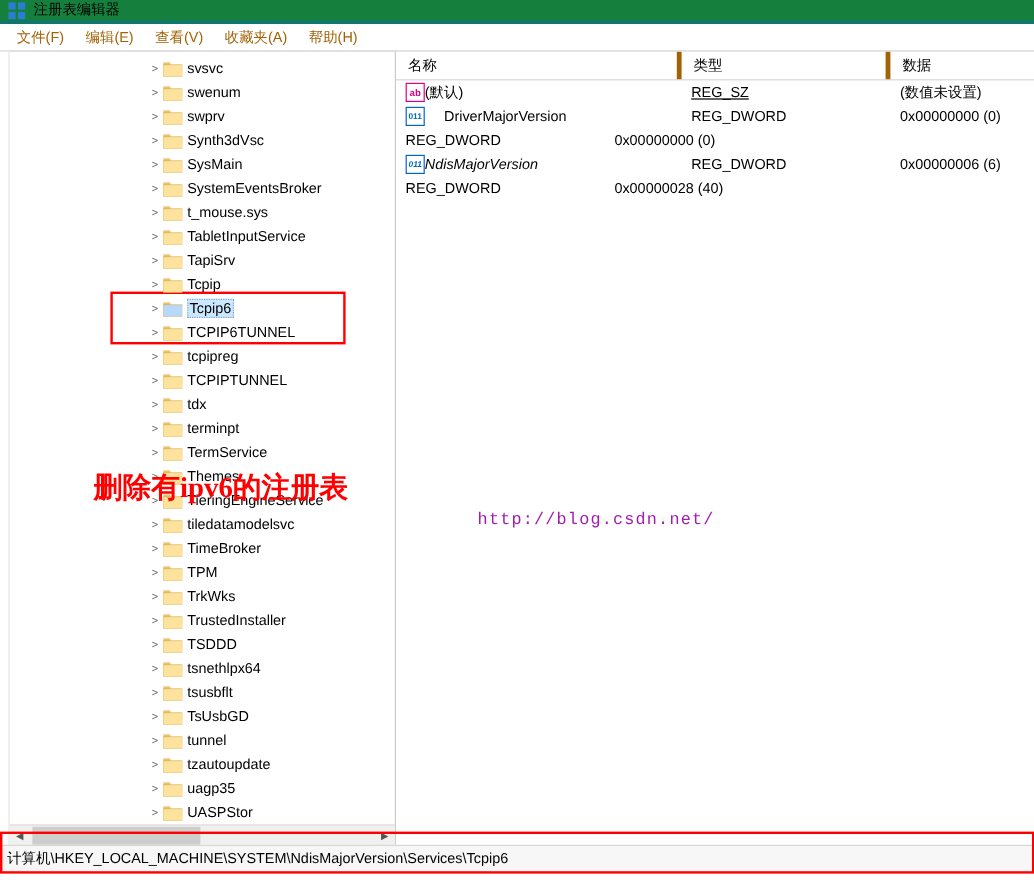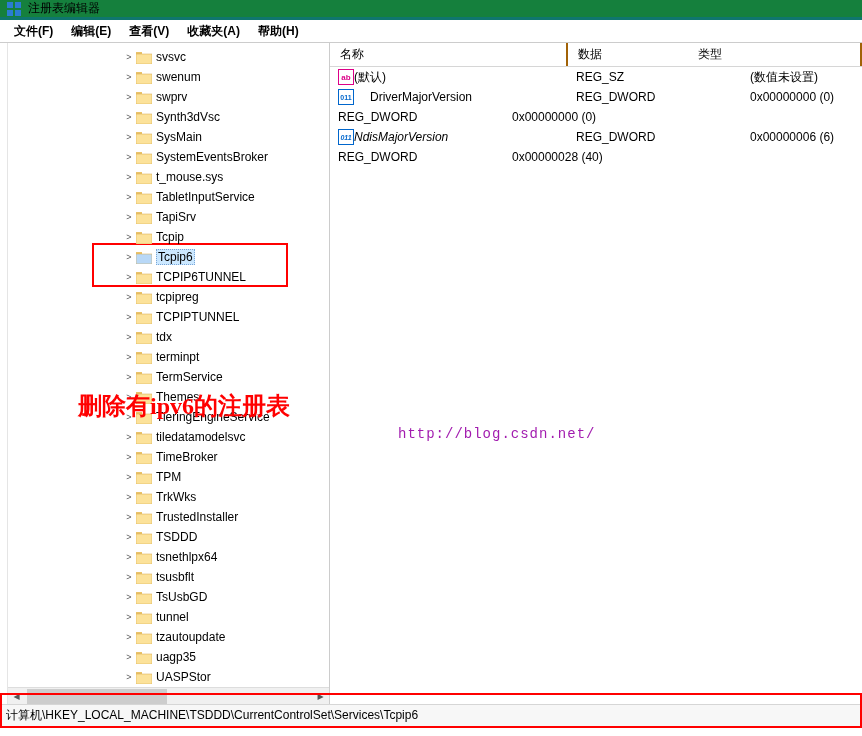--- a/index.html
+++ b/index.html
@@ -2,36 +2,36 @@
 <html><head>
   <meta charset="utf-8">
   <style>
     * { margin: 0; padding: 0; box-sizing: border-box; font-family: "Microsoft YaHei", "Segoe UI", sans-serif; font-size: 12px; }
     body { background: #fff; width: 862px; height: 736px; overflow: hidden; position: relative; }
     .titlebar { height: 20px; display: flex; align-items: center; padding-left: 6px; background: #15803d; border-bottom: 3px solid #0f766e; }
     .title-icon { width: 16px; height: 16px; margin-right: 6px; display: inline-block; }
     .title-icon svg { width: 16px; height: 16px; }
     .title-text { color: #000; }
     .menubar { height: 22px; display: flex; align-items: center; padding-left: 10px; gap: 10px; background: #fff; }
-    .menu-item { color: #000000; cursor: default; padding: 2px 4px; font-weight: bold; }
+    .menu-item { color: #a16207; cursor: default; padding: 2px 4px; }
     .content { display: flex; height: calc(100% - 30px - 22px - 22px); border-top: 1px solid #ccc; }
     .tree-panel { width: 330px; overflow-y: scroll; overflow-x: hidden; position: relative; border-right: 1px solid #ccc; }
     .tree-inner { padding-top: 4px; padding-left: 4px; position: relative; }
     .tree-row { height: 20px; display: flex; align-items: center; white-space: nowrap; position: relative; padding-left: 112px; }
     .tree-expand { width: 10px; height: 10px; display: inline-flex; align-items: center; justify-content: center; color: #555; font-size: 9px; margin-right: 2px; cursor: pointer; }
     .folder-icon { width: 16px; height: 14px; display: inline-block; margin-right: 4px; }
     .folder-icon svg { width: 16px; height: 14px; display: block; }
     .tree-label { color: #000; }
     .tree-row.selected { background: transparent; }
     .tree-row.selected .tree-label { background: #cce8ff; border: 1px dotted #7aa7d8; padding: 0 1px; }
     .folder-icon.selected svg rect.main { fill: #b8d8f7; }
     .highlight-box { position: absolute; border: 2px solid #f00; pointer-events: none; }
     .list-panel { flex: 1; display: flex; flex-direction: column; overflow: hidden; }
     .list-header { height: 24px; display: flex; align-items: center; border-bottom: 1px solid #d6d6d6; background: #fff; }
-    .list-header-cell { padding-left: 10px; color: #000; border-right: 2px solid #a16207; height: 100%; display: flex; align-items: center; }
+    .list-header-cell { padding-left: 10px; color: #000; border-right: 4px solid #a16207; height: 100%; display: flex; align-items: center; }
     .list-body { flex: 1; overflow: auto; }
     .list-row { height: 20px; display: flex; align-items: center; }
     .list-cell { padding-left: 8px; display: flex; align-items: center; }
     .value-icon { width: 16px; height: 16px; display: inline-flex; align-items: center; justify-content: center; margin-right: 0; }
     .value-icon.str { border: 1px solid #d08; color: #d08; font-size: 8px; font-weight: bold; background: #fff; }
     .value-icon.dword { border: 1px solid #0066cc; color: #0066cc; font-size: 7px; font-weight: bold; background: #fff; }
     .statusbar { height: 22px; border-top: 1px solid #d6d6d6; display: flex; align-items: center; padding-left: 6px; background: #f7f7f7; position: relative; }
     .status-text { color: #000; }
     .statusbar-box { position: absolute; left: 0; right: 0; top: -12px; bottom: -2px; border: 2px solid #f00; pointer-events: none; }
     .annotation { position: absolute; color: #f00; font-size: 24px; font-family: "SimSun", serif; pointer-events: none; z-index: 10; font-weight: bold; }
@@ -400,30 +400,30 @@
       <span class="hscroll-btn">◀</span>
       <span class="hscroll-thumb"></span>
       <span style="flex:1"></span>
       <span class="hscroll-btn">▶</span>
     </div>
   </div>
 
   <div class="list-panel">
     <div class="list-header">
       <div class="list-header-cell" style="width:238px">名称</div>
+      <div class="list-header-cell" style="width:174px">类型</div>
       <div class="list-header-cell" style="flex:1; border-right:none;">数据</div>
-      <div class="list-header-cell" style="width:174px">类型</div>
     </div>
     <div class="list-body" id="list-body">
         <div class="list-row">
           <div class="list-cell" style="width: 238px;">
             <span class="value-icon str">ab</span>
             <span>(默认)</span>
           </div>
-          <div class="list-cell" style="width: 174px;">REG_SZ</div>
+          <div class="list-cell" style="width: 174px; text-decoration: underline;">REG_SZ</div>
           <div class="list-cell" style="flex: 1 1 0%;">(数值未设置)</div>
         </div>
         <div class="list-row">
           <div class="list-cell" style="width: 238px; gap: 16px;">
             <span class="value-icon dword">011</span>
             <span>DriverMajorVersion</span>
           </div>
           <div class="list-cell" style="width: 174px;">REG_DWORD</div>
           <div class="list-cell" style="flex: 1 1 0%;">0x00000000 (0)</div>
         </div>
@@ -441,18 +441,18 @@
         </div>
         <div class="list-row">
           <div class="list-cell" style="width: 174px;">REG_DWORD</div>
           <div class="list-cell" style="flex: 1 1 0%;">0x00000028 (40)</div>
         </div>
       </div>
   </div>
 </div>
 
 <div class="statusbar">
-  <span class="status-text">计算机\HKEY_LOCAL_MACHINE\TSDDD\CurrentControlSet\Services\Tcpip6</span>
+  <span class="status-text">计算机\HKEY_LOCAL_MACHINE\SYSTEM\NdisMajorVersion\Services\Tcpip6</span>
   <div class="statusbar-box"></div>
 </div>
 
 <div class="annotation" style="left:78px; top:390px;">删除有ipv6的注册表</div>
 <div class="watermark" style="left:398px; top:426px;">http://blog.csdn.net/</div>
 
 </body></html>

